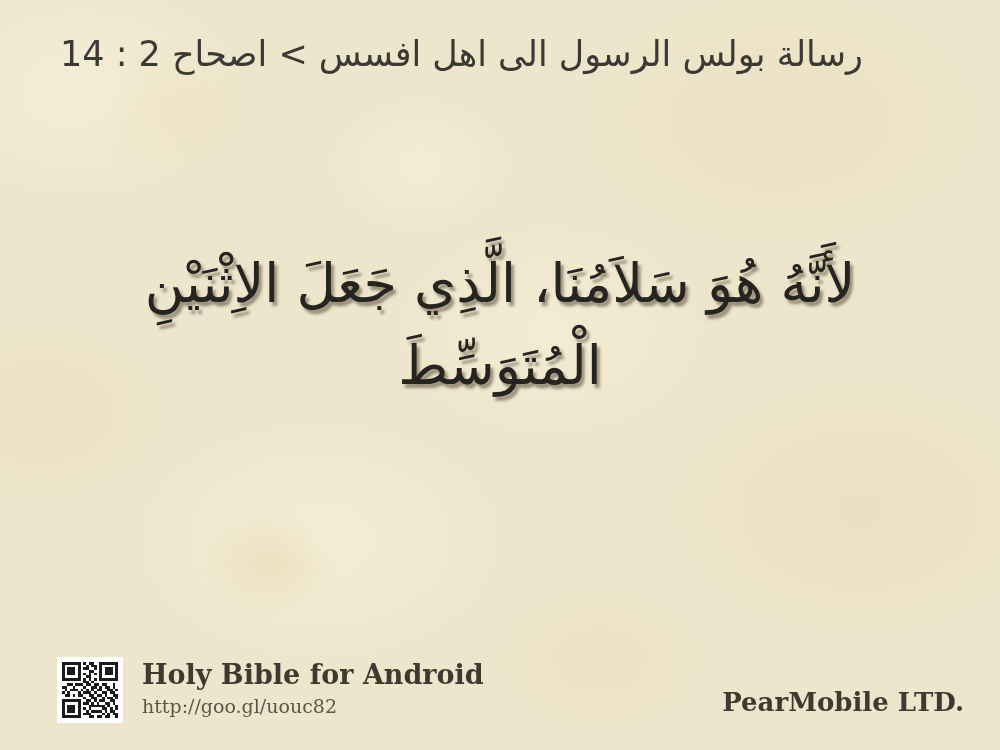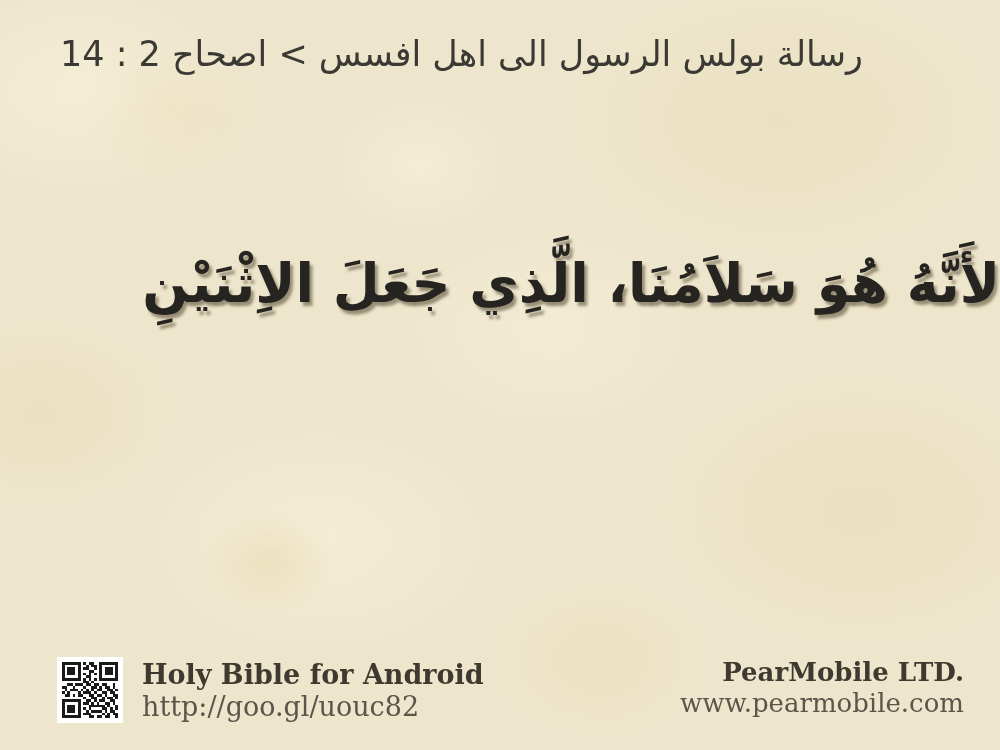--- a/index.html
+++ b/index.html
@@ -24,53 +24,54 @@
       radial-gradient(ellipse 120px 90px at 42% 22%, rgba(250,245,228,0.45), transparent 75%);
   }
   .header-ref{
     position:absolute;left:60px;top:30px;
     direction:rtl;white-space:nowrap;
     font-size:35px;line-height:48px;color:var(--header_ink);
     font-family:"DejaVu Sans",sans-serif;
   }
   .verse{
     position:absolute;left:0;right:0;top:243px;
-    direction:rtl;
-    font-weight:bold;font-size:54px;line-height:82px;
+    direction:rtl;text-align:center;
+    font-weight:normal;font-size:54px;line-height:82px;
     color:var(--verse_ink);
     text-shadow:3px 4px 3px rgba(80,68,45,0.55);
     font-family:"DejaVu Sans",sans-serif;
   }
   .footer-left{
     position:absolute;left:57px;bottom:27px;
     display:flex;align-items:center;gap:19px;
   }
   .qr{
     width:56px;height:56px;background:var(--qr_bg);
     padding:5px;box-sizing:content-box;line-height:0;
   }
   .app-info{font-family:"DejaVu Serif","Liberation Serif",serif;}
   .app-name{font-size:27px;line-height:32px;font-weight:bold;color:var(--footer_ink);}
-  .app-url{font-size:27px;line-height:31px;color:var(--footer_soft);}
+  .app-url{font-size:19px;line-height:31px;color:var(--footer_soft);}
   .footer-right{
     position:absolute;right:36px;bottom:32px;text-align:right;
     font-family:"DejaVu Serif","Liberation Serif",serif;
   }
   .company{font-size:26px;line-height:31px;font-weight:bold;color:var(--footer_ink);}
   .website{font-size:26px;line-height:30px;color:var(--footer_soft);}
 </style>
 </head>
 <body>
 
 <div class="page">
 
   <div class="header-ref">رسالة بولس الرسول الى اهل افسس &gt; اصحاح 2 : 14</div>
 
   <div class="verse">
     <div class="vline">لأَنَّهُ هُوَ سَلاَمُنَا، الَّذِي جَعَلَ الاِثْنَيْنِ</div>
+    <div class="vline">الْمُتَوَسِّطَ</div>
   </div>
 
   <div class="footer-left">
     <div class="qr">
       <svg id="qr-svg" viewBox="0 0 21 21" width="56" height="56" shape-rendering="crispEdges" fill="#1b1b1b">
           <rect x="0" y="0" width="1" height="1"></rect>
           <rect x="1" y="0" width="1" height="1"></rect>
           <rect x="2" y="0" width="1" height="1"></rect>
           <rect x="3" y="0" width="1" height="1"></rect>
           <rect x="4" y="0" width="1" height="1"></rect>
@@ -307,16 +308,15 @@
         </svg>
     </div>
     <div class="app-info">
       <div class="app-name">Holy Bible for Android</div>
       <div class="app-url">http://goo.gl/uouc82</div>
     </div>
   </div>
 
   <div class="footer-right">
     <div class="company">PearMobile LTD.</div>
-    <div class="website">www.pearmobile.com</div>
   </div>
 
 </div>
 
 </body></html>

